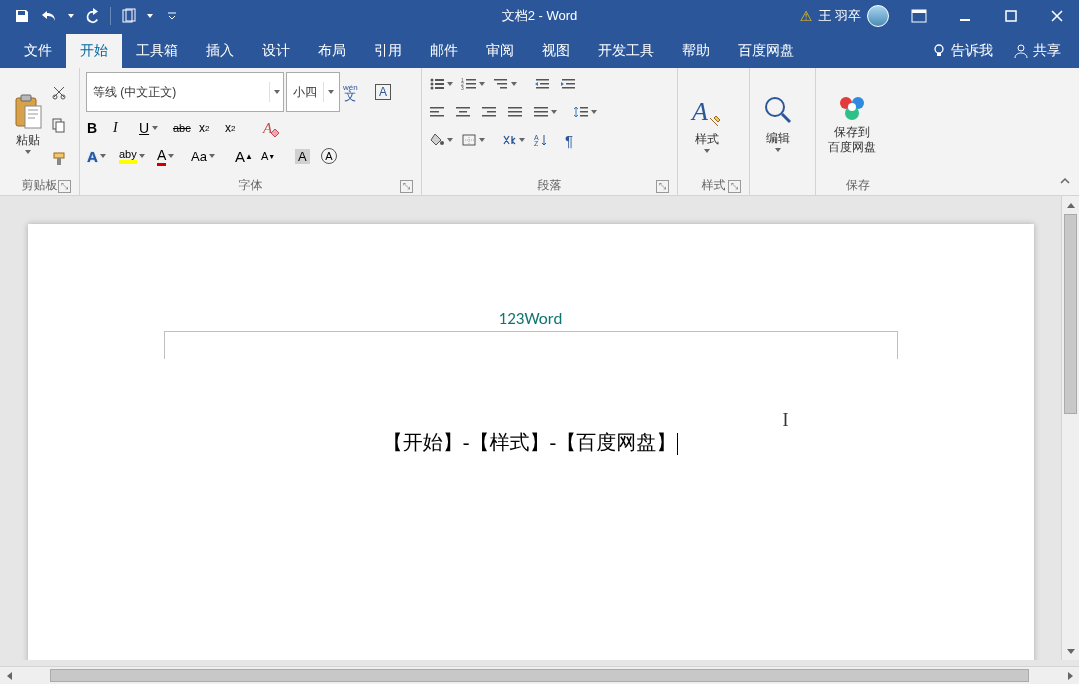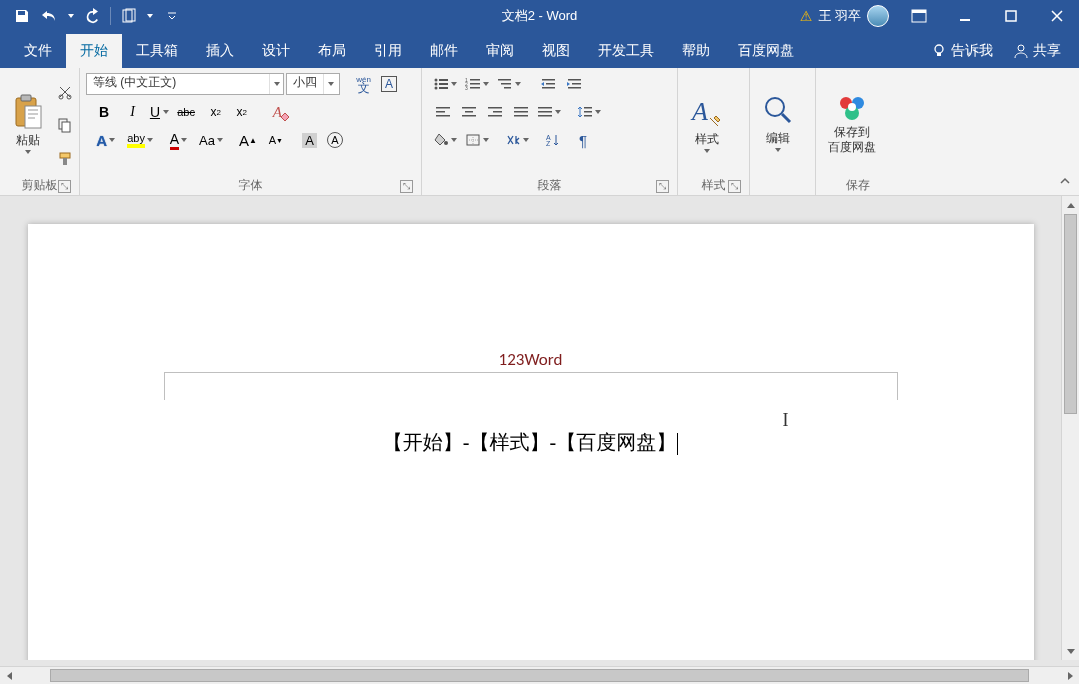--- a/index.html
+++ b/index.html
@@ -98,29 +98,29 @@
     display:flex; flex-direction:column; align-items:center; justify-content:center;
     padding: 4px 6px; cursor:pointer;
     min-width:44px;
   }
   .bigbtn .lbl { font-size:12px; color:#333; margin-top:2px; line-height:1.2; text-align:center;}
   .icon-box {
     display:flex; align-items:center; justify-content:center;
   }
   .smallbtn {
     width:24px; height:24px;
-    display:flex; align-items:center; justify-content:flex-end;
+    display:flex; align-items:center; justify-content:flex-start;
     cursor:pointer;
     border:1px solid transparent;
   }
   .combo {
-    display:flex; align-items:flex-start;
+    display:flex; align-items:center;
     border:1px solid #ababab;
     background:white;
-    height:22px;
+    height:40px;
   }
   .combo .txt { padding:0 6px; font-size:12px; color:#333; min-width:0; overflow:hidden; white-space:nowrap;}
   .combo .dd { width:14px; height:20px; display:flex;align-items:center;justify-content:center; border-left:1px solid #e0e0e0; cursor:pointer;}
   .dd-tri { width:0;height:0;border-left:3px solid transparent;border-right:3px solid transparent;border-top:4px solid #666;}
   
   .doc-area {
     position:absolute;
     top:196px; left:0; right:0; bottom:24px;
     background:#e6e6e6;
     overflow:hidden;
@@ -140,24 +140,23 @@
     box-shadow:0 0 6px rgba(0,0,0,0.25);
     position:relative;
   }
   .hdr-area{
     position:absolute;
     top:84px; left:136px; right:136px;
     height:30px;
   }
   .hdr-text{
     text-align:center;
-    color:#7f1d1d;
+    color:#0f766e;
     font-size:17px;
     font-family:"Calibri",sans-serif;
-    margin-top:41px;
   }
   .hdr-line{
     border-top:1px solid #bfbfbf;
     border-left:1px solid #bfbfbf;
     border-right:1px solid #bfbfbf;
     height:28px;
     margin-top:2px;
   }
   .body-text{
     position:absolute;

